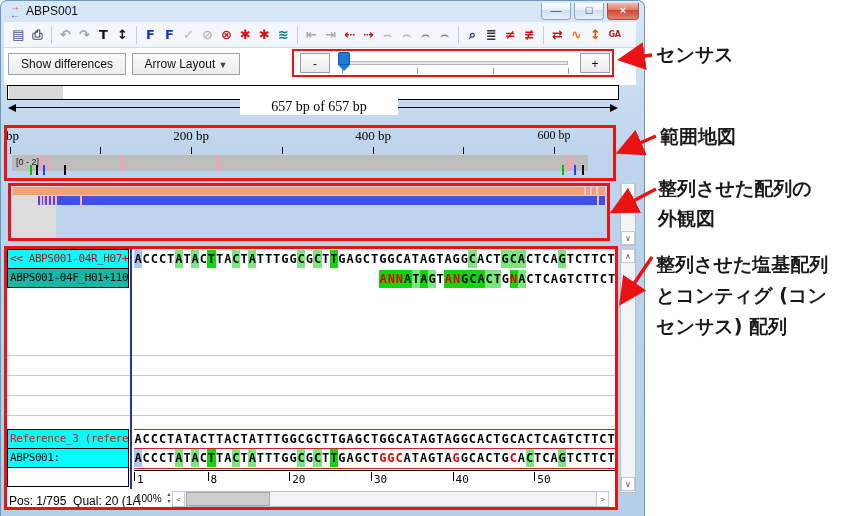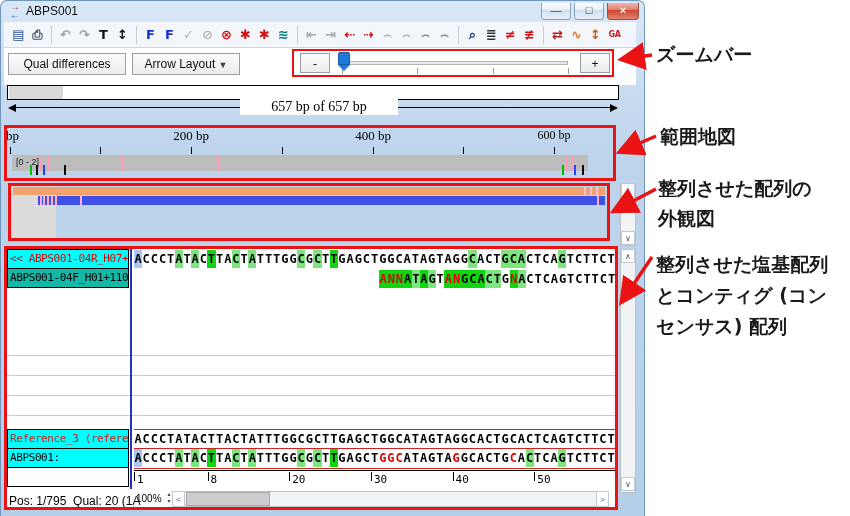--- a/index.html
+++ b/index.html
@@ -113,21 +113,21 @@
     <span class="tb-icon" style="color: rgb(212, 17, 17);">≠</span>
     <span class="tb-icon" style="color: rgb(212, 17, 17);">≢</span>
     <span class="tb-sep"></span>
     <span class="tb-icon" style="color: rgb(178, 32, 32);">⇄</span>
     <span class="tb-icon" style="color: rgb(224, 120, 24);">∿</span>
     <span class="tb-icon" style="color: rgb(204, 92, 16);">↕</span>
     <span class="tb-icon tb-txt" style="color: rgb(192, 32, 32);">GA</span>
   </div>
 
 <div class="abs controls-bg"></div>
-<div class="abs btn" style="left:8px;top:53px;width:118px;height:22px;">Qual differences</div>
+<div class="abs btn" style="left:8px;top:53px;width:118px;height:22px;">Show differences</div>
 <div class="abs btn" style="left:132px;top:53px;width:108px;height:22px;">
   <span>Arrow Layout</span>
   <span style="font-size:9px;color:#444;">▼</span>
 </div>
 
 <div class="abs btn" style="left:300px;top:53px;width:30px;height:20px;">-</div>
 <div class="abs slider-track" style="left:338px;top:61px;width:230px;height:4px;"></div>
 <div class="abs slider-tick" style="left:342px;top:68px;"></div>
 <div class="abs slider-tick" style="left:417px;top:68px;"></div>
 <div class="abs slider-tick" style="left:493px;top:68px;"></div>
@@ -240,21 +240,21 @@
 <div class="abs sb-btn" style="left:596px;top:491px;width:13px;height:16px;line-height:15px;">&gt;</div>
 
 <div class="abs" style="left:9px;top:494px;font-size:12px;white-space:pre;">Pos: 1/795  Qual: 20 (1A</div>
 
 <div class="abs redbox" style="left:4px;top:246px;width:614px;height:264px;"></div>
 
 <div class="abs sb" style="left:620px;top:249px;width:16px;height:244px;"></div>
 <div class="abs sb-btn" style="left:621px;top:249px;">∧</div>
 <div class="abs sb-btn" style="left:621px;top:477px;">∨</div>
 
-<div class="abs jp" style="left:656px;top:42px;">ズームバー</div>
+<div class="abs jp" style="left:656px;top:42px;">センサス</div>
 <div class="abs jp" style="left:660px;top:124px;text-align:center;">範囲地図</div>
 <div class="abs jp" style="left:658px;top:176px;">整列させた配列の</div>
 <div class="abs jp" style="left:658px;top:206px;">外観図</div>
 <div class="abs jp" style="left:656px;top:252px;">整列させた塩基配列</div>
 <div class="abs jp" style="left:656px;top:283px;">とコンティグ (コン</div>
 <div class="abs jp" style="left:656px;top:314px;">センサス) 配列</div>
 
 <svg id="arrow-overlay">
   <defs>
     <marker id="ah" markerWidth="8" markerHeight="8" refX="6" refY="4" orient="auto">

